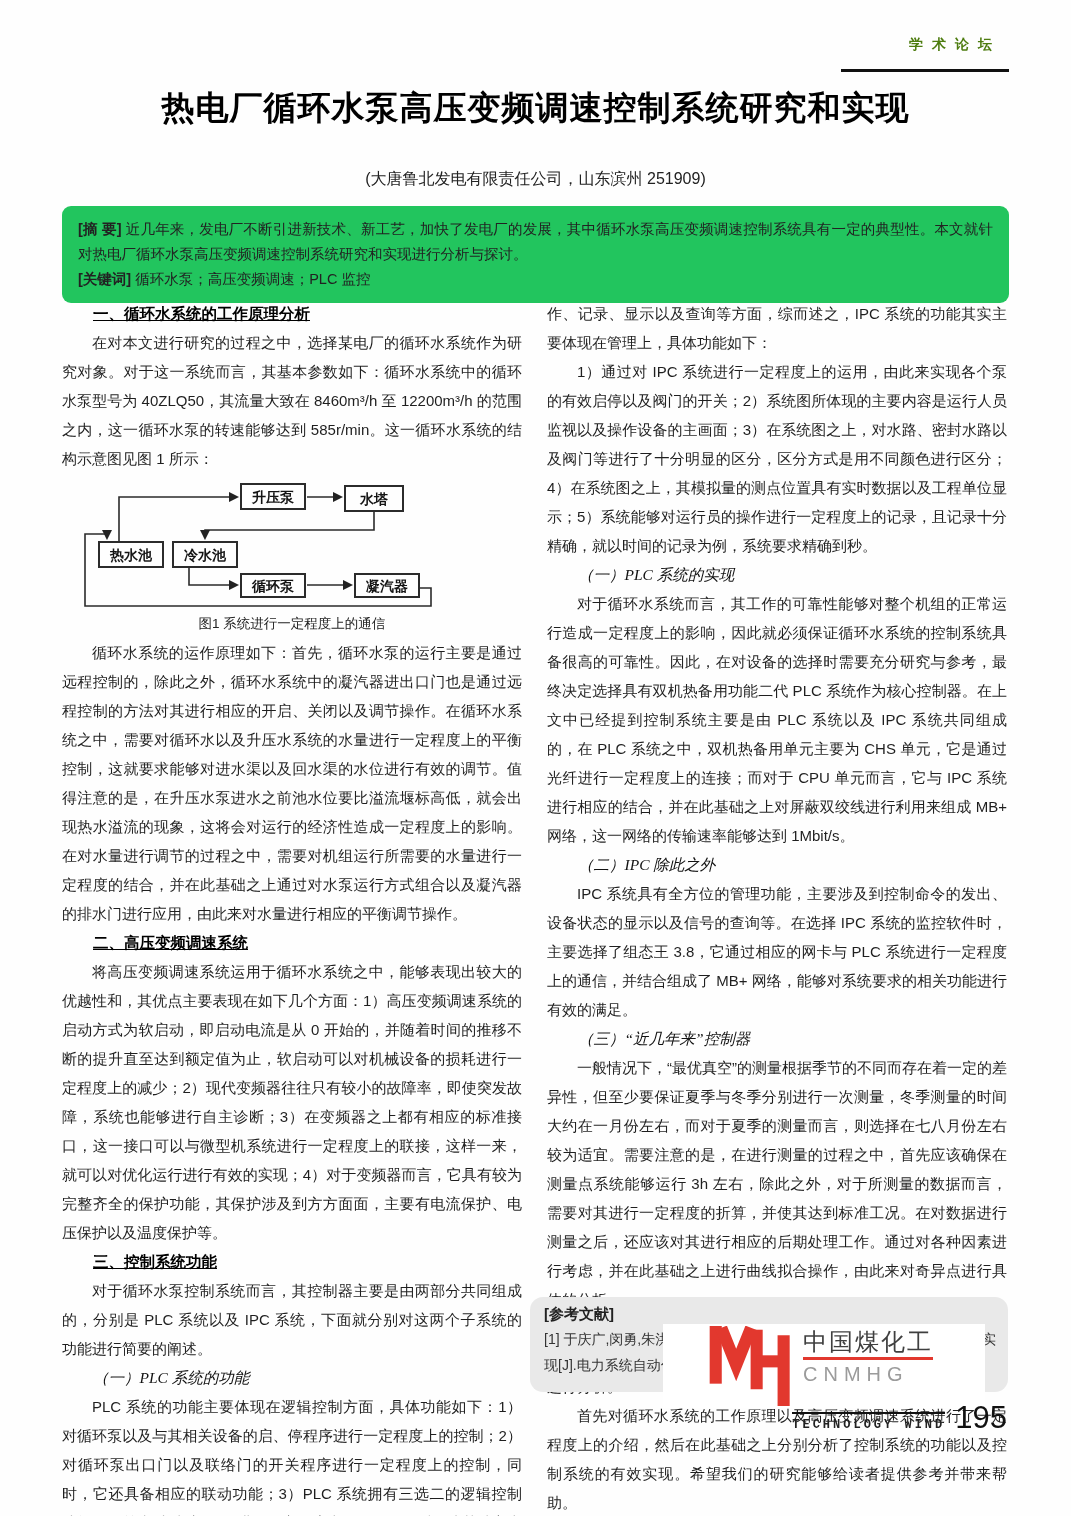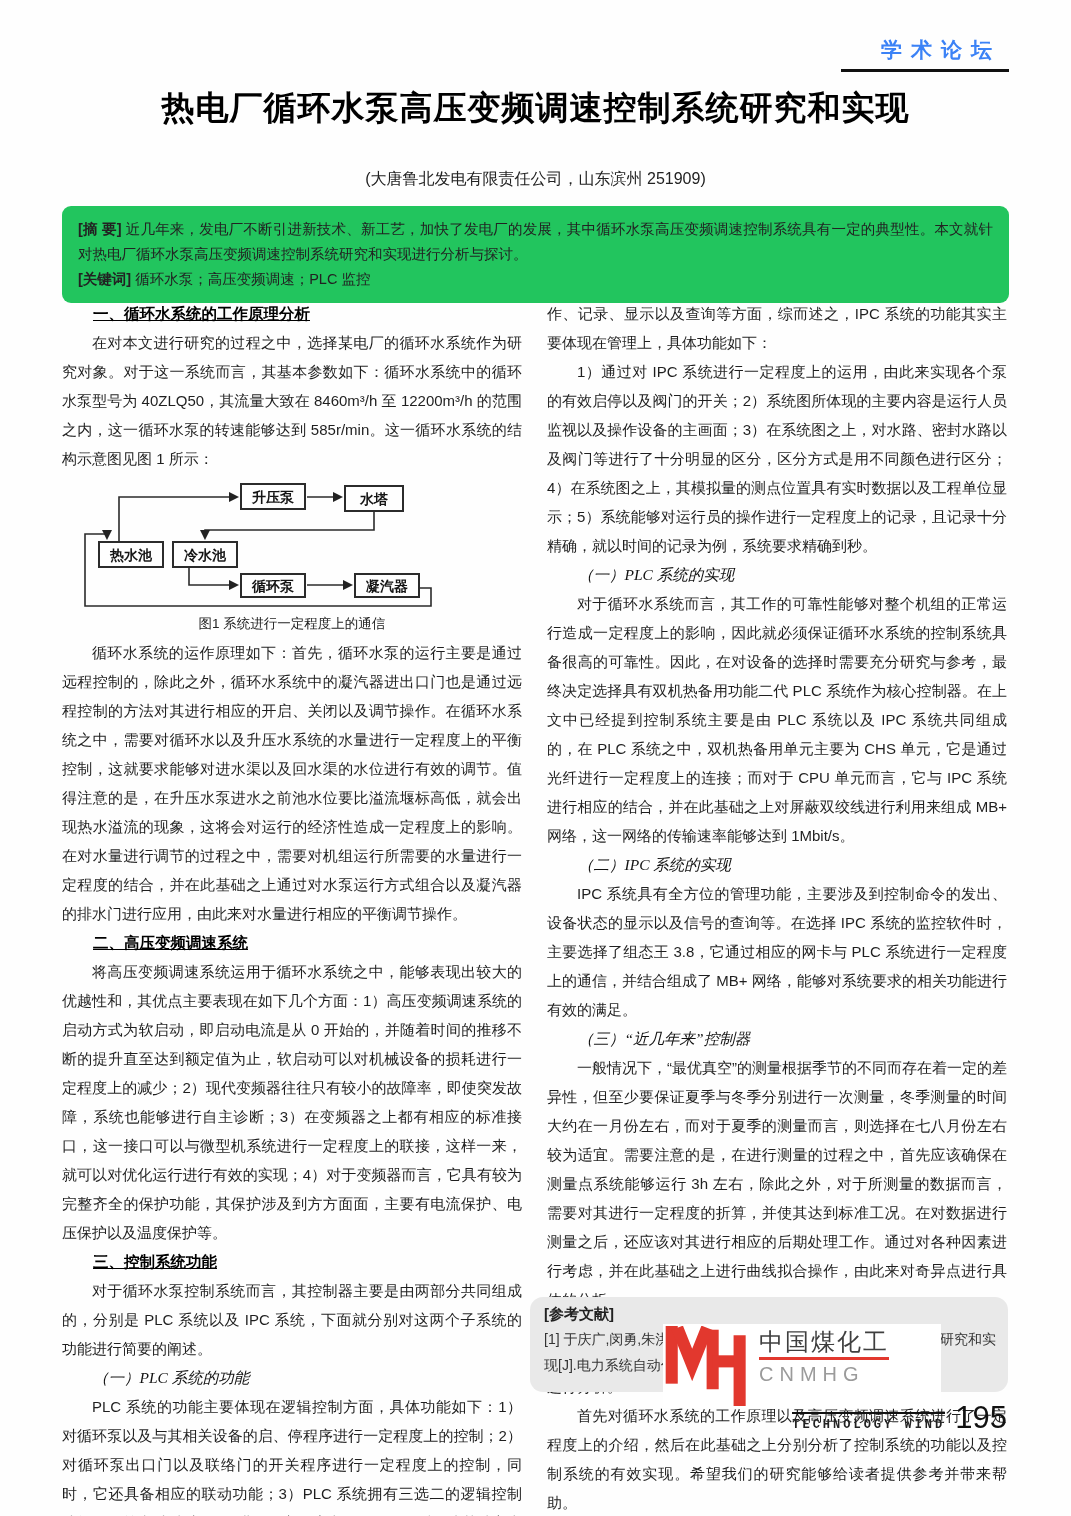--- a/index.html
+++ b/index.html
@@ -1,21 +1,21 @@
 <!DOCTYPE html>
 <html><head>
 <meta charset="utf-8">
 <style>
   html,body{margin:0;padding:0;background:#888;}
   .page{position:relative;width:1071px;height:1516px;background:#fefefe;
         font-family:"Liberation Sans","DejaVu Sans",sans-serif;color:#1b1b1b;overflow:hidden;}
 
   
-  .forum-tag{position:absolute;top:36px;right:70px;font-size:21px;font-weight:bold;
-             letter-spacing:9px;color:#3b82f6;}
+  .forum-tag{position:absolute;top:36px;right:70px;font-size:14px;font-weight:bold;
+             letter-spacing:9px;color:#4d7c0f;}
   .forum-rule{position:absolute;top:69px;right:62px;width:168px;height:3px;background:#111;}
 
   .title{position:absolute;top:86px;left:0;width:100%;text-align:center;
          font-size:33px;font-weight:bold;letter-spacing:1px;color:#000;}
   .author{position:absolute;top:141px;left:0;width:100%;text-align:center;font-size:18px;color:#111;}
   .affil{position:absolute;top:169px;left:0;width:100%;text-align:center;font-size:16px;color:#222;}
 
   
   .abs-box{position:absolute;left:62px;top:206px;width:915px;background:#22c55e;
            border-radius:9px;padding:11px 16px;font-size:14.5px;line-height:25px;
@@ -42,21 +42,21 @@
   
   .ref-box{position:absolute;left:530px;top:1297px;width:478px;height:95px;background:#e9e9e9;
            border-radius:13px;padding:0;font-size:14px;color:#333;}
   .ref-label{position:absolute;left:14px;top:8px;font-weight:bold;font-size:15px;color:#222;}
   .ref-start{position:absolute;left:14px;top:34px;white-space:nowrap;}
   .ref-mid{position:absolute;right:12px;top:34px;white-space:nowrap;}
   .ref-end{position:absolute;left:14px;top:60px;white-space:nowrap;}
 
   
   .wm{position:absolute;left:663px;top:1324px;width:278px;height:84px;background:#ffffff;
-      display:flex;align-items:flex-start;}
+      display:flex;align-items:flex-start;padding-left:44px;}
   .wm-mark{flex:0 0 auto;margin:2px 8px 0 2px;}
   .wm-texts{display:flex;flex-direction:column;margin-top:5px;}
   .wm-cn{font-size:24px;color:#3f3f3f;letter-spacing:2px;line-height:26px;}
   .wm-rule{height:3px;background:#e2382e;margin:2px 0 3px 0;width:100%;}
   .wm-en{font-size:20px;color:#9b9b9b;letter-spacing:6px;line-height:22px;
          font-family:"Liberation Sans",sans-serif;}
 
   
   .footer{position:absolute;right:64px;top:1398px;display:flex;align-items:flex-start;}
   .journal{border-top:2px solid #111;padding-top:4px;margin-top:14px;
@@ -127,21 +127,21 @@
     <p class="sh">（一）PLC 系统的功能</p>
     <p class="para">PLC 系统的功能主要体现在逻辑控制方面，具体功能如下：1）对循环泵以及与其相关设备的启、停程序进行一定程度上的控制；2）对循环泵出口门以及联络门的开关程序进行一定程度上的控制，同时，它还具备相应的联动功能；3）PLC 系统拥有三选二的逻辑控制功能，即首先对“真空最优”进行一定程度上的保证，然后在此基础之上对变频器进行有效的控制，旨在防止热水池溢流状况的发生；4）PLC 系统能够对系统所发生的故障进行一定程度的记忆。</p>
 
   </div>
 
   <div class="col col-right">
     <p class="para cont">作、记录、显示以及查询等方面，综而述之，IPC 系统的功能其实主要体现在管理上，具体功能如下：</p>
     <p class="para">1）通过对 IPC 系统进行一定程度上的运用，由此来实现各个泵的有效启停以及阀门的开关；2）系统图所体现的主要内容是运行人员监视以及操作设备的主画面；3）在系统图之上，对水路、密封水路以及阀门等进行了十分明显的区分，区分方式是用不同颜色进行区分；4）在系统图之上，其模拟量的测点位置具有实时数据以及工程单位显示；5）系统能够对运行员的操作进行一定程度上的记录，且记录十分精确，就以时间的记录为例，系统要求精确到秒。</p>
     <p class="sh">（一）PLC 系统的实现</p>
     <p class="para">对于循环水系统而言，其工作的可靠性能够对整个机组的正常运行造成一定程度上的影响，因此就必须保证循环水系统的控制系统具备很高的可靠性。因此，在对设备的选择时需要充分研究与参考，最终决定选择具有双机热备用功能二代 PLC 系统作为核心控制器。在上文中已经提到控制系统主要是由 PLC 系统以及 IPC 系统共同组成的，在 PLC 系统之中，双机热备用单元主要为 CHS 单元，它是通过光纤进行一定程度上的连接；而对于 CPU 单元而言，它与 IPC 系统进行相应的结合，并在此基础之上对屏蔽双绞线进行利用来组成 MB+ 网络，这一网络的传输速率能够达到 1Mbit/s。</p>
-    <p class="sh">（二）IPC 系统的实现</p>
+    <p class="sh">（二）IPC 除此之外</p>
     <p class="para">IPC 系统具有全方位的管理功能，主要涉及到控制命令的发出、设备状态的显示以及信号的查询等。在选择 IPC 系统的监控软件时，主要选择了组态王 3.8，它通过相应的网卡与 PLC 系统进行一定程度上的通信，并结合组成了 MB+ 网络，能够对系统要求的相关功能进行有效的满足。</p>
     <p class="sh">（三）“近几年来”控制器</p>
     <p class="para">一般情况下，“最优真空”的测量根据季节的不同而存在着一定的差异性，但至少要保证夏季与冬季分别进行一次测量，冬季测量的时间大约在一月份左右，而对于夏季的测量而言，则选择在七八月份左右较为适宜。需要注意的是，在进行测量的过程之中，首先应该确保在测量点系统能够运行 3h 左右，除此之外，对于所测量的数据而言，需要对其进行一定程度的折算，并使其达到标准工况。在对数据进行测量之后，还应该对其进行相应的后期处理工作。通过对各种因素进行考虑，并在此基础之上进行曲线拟合操作，由此来对奇异点进行具体的分析。</p>
     <p class="h">五、结束语</p>
     <p class="para">本文主要针对热电厂循环水泵高压变频调速控制系统研究和实现进行分析。</p>
     <p class="para">首先对循环水系统的工作原理以及高压变频调速系统进行了一定程度上的介绍，然后在此基础之上分别分析了控制系统的功能以及控制系统的有效实现。希望我们的研究能够给读者提供参考并带来帮助。</p>
   </div>
 
   <div class="ref-box">
     <div class="ref-label">[参考文献]</div>

